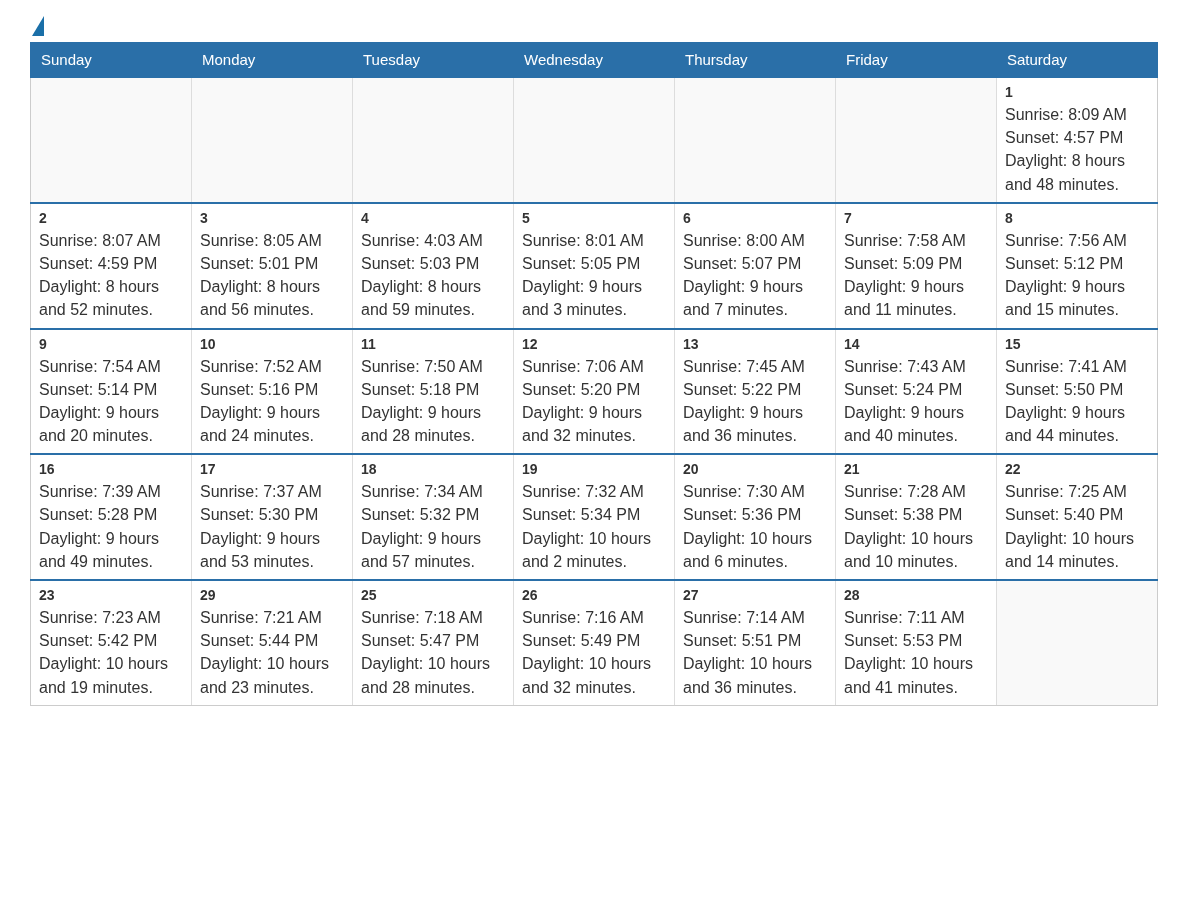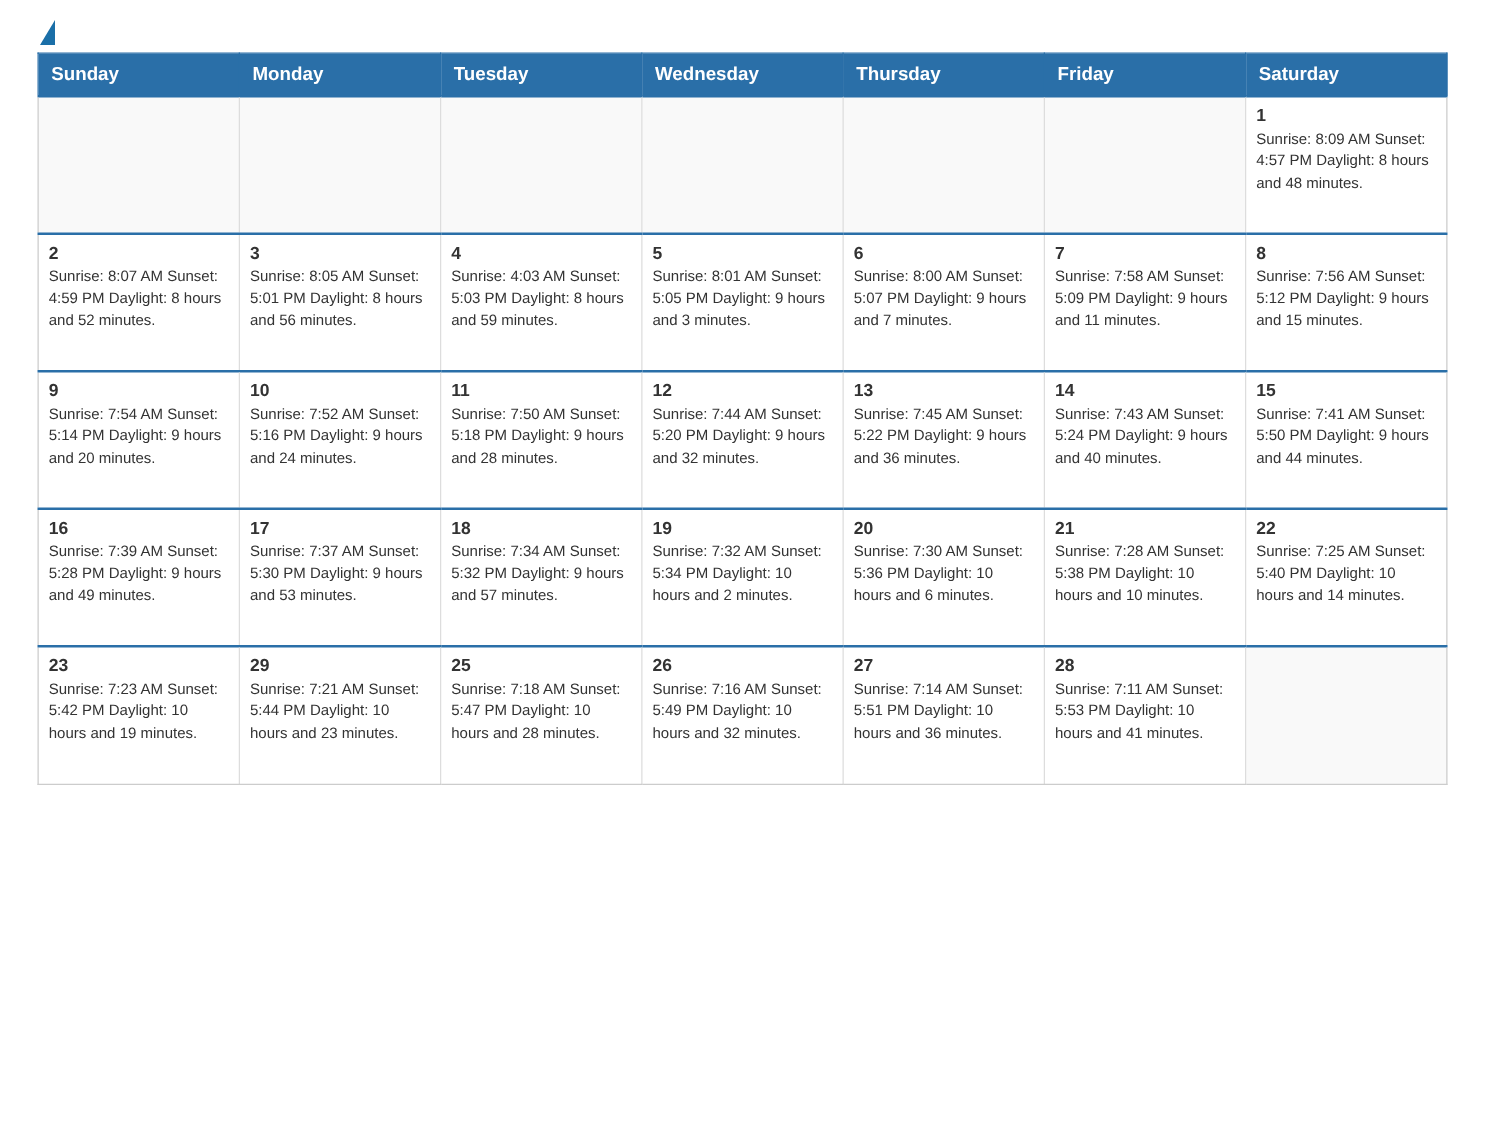--- a/index.html
+++ b/index.html
@@ -62,21 +62,21 @@
     }
     table {
       width: 100%;
       border-collapse: collapse;
       table-layout: fixed;
     }
     th {
       background-color: #2a6fa8;
       color: #fff;
       font-size: 15px;
-      font-weight: bold;
+      font-weight: normal;
       padding: 8px 10px;
       text-align: left;
       border: 1px solid #2a6fa8;
     }
     td {
       vertical-align: top;
       padding: 6px 8px;
       border: 1px solid #ccc;
       height: 110px;
       font-size: 12.5px;
@@ -86,21 +86,21 @@
     td.empty {
       background: #f9f9f9;
     }
     .day-num {
       font-size: 14px;
       font-weight: bold;
       display: block;
       margin-bottom: 3px;
     }
     .day-info {
-      font-size: 12px;
+      font-size: 16px;
       line-height: 1.45;
       color: #333;
     }
     tr td {
       border-top: 2px solid #2a6fa8;
     }
     tr td:not(:last-child) {
       border-right: 1px solid #ddd;
     }
   </style>
@@ -206,21 +206,21 @@
 Daylight: 9 hours and 24 minutes.</div>
         </td>
         <td>
           <span class="day-num">11</span>
           <div class="day-info">Sunrise: 7:50 AM
 Sunset: 5:18 PM
 Daylight: 9 hours and 28 minutes.</div>
         </td>
         <td>
           <span class="day-num">12</span>
-          <div class="day-info">Sunrise: 7:44 AM
+          <div class="day-info">Sunrise: 7:06 AM
 Sunset: 5:20 PM
 Daylight: 9 hours and 32 minutes.</div>
         </td>
         <td>
           <span class="day-num">13</span>
           <div class="day-info">Sunrise: 7:45 AM
 Sunset: 5:22 PM
 Daylight: 9 hours and 36 minutes.</div>
         </td>
         <td>

